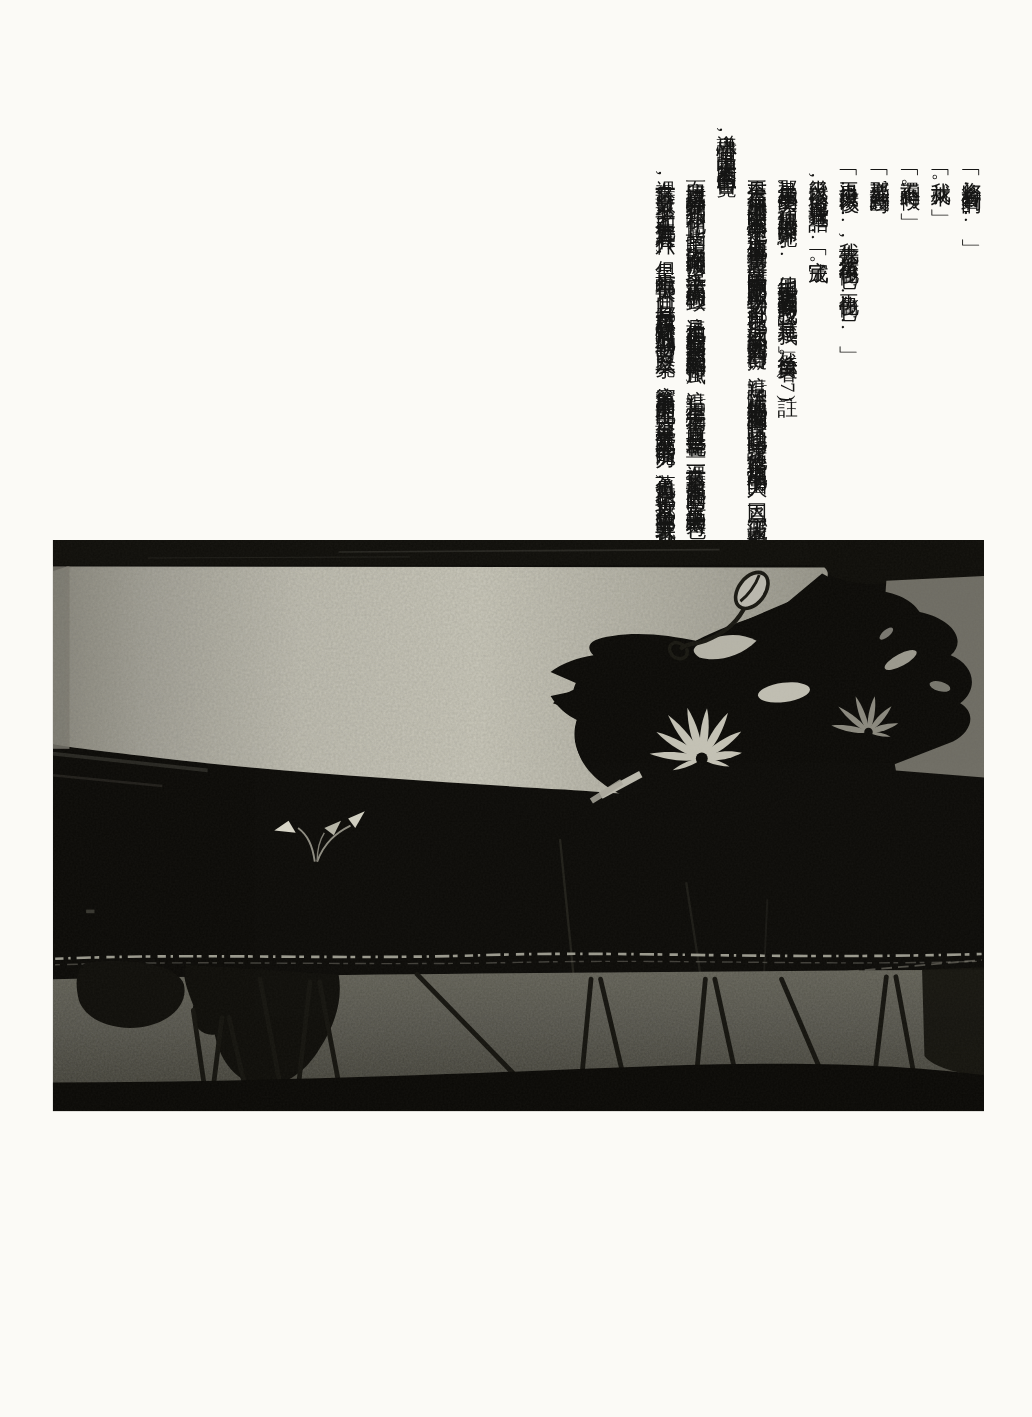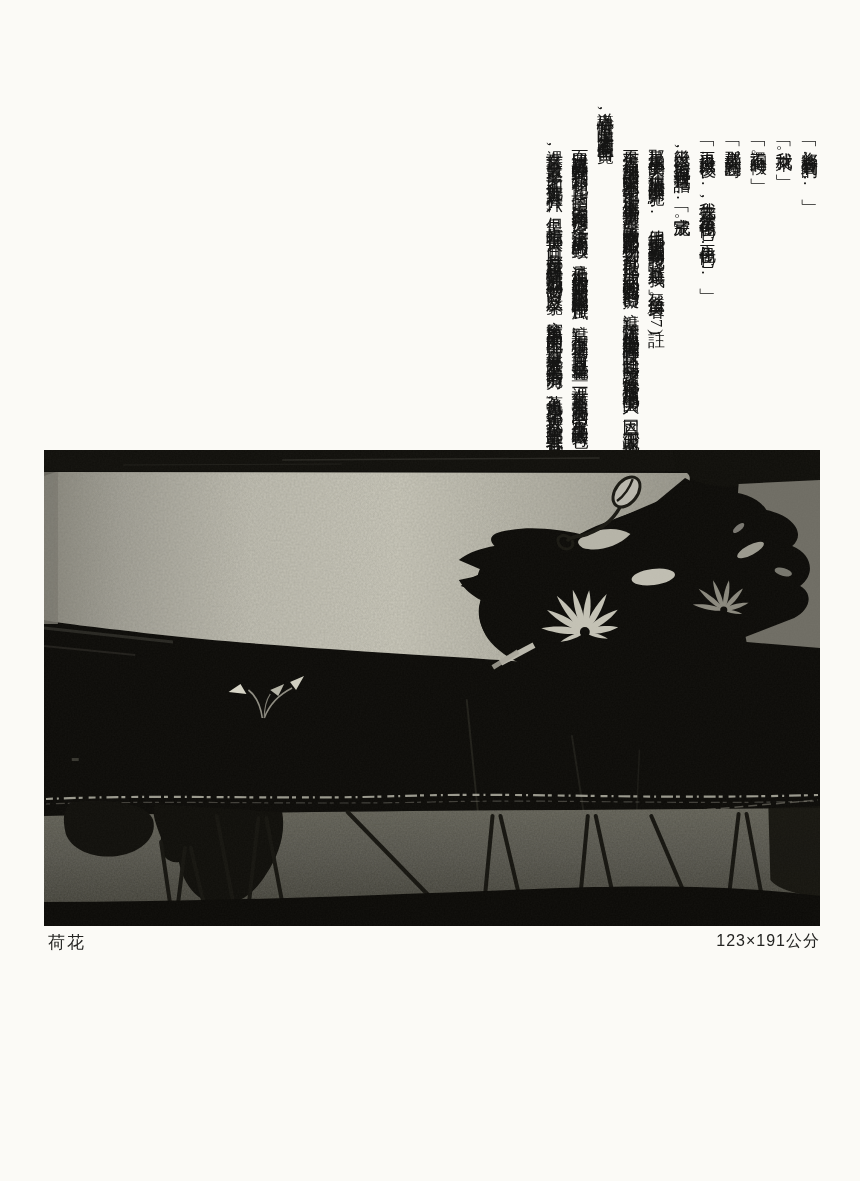--- a/index.html
+++ b/index.html
@@ -218,18 +218,14 @@
           <line x1="708" y1="364" x2="724" y2="450"></line>
         </g>
 
         <path d="M0,452 C180,452 360,444 520,438 C640,434 720,438 782,446 L782,476 L0,476 Z" fill="#0b0a07"></path>
       </g>
 
       <rect x="0" y="0" width="782" height="476" filter="url(#noiseLight)" opacity="0.1"></rect>
     </svg>
   </figure>
 
-  <div class="caption-row">
-    <span class="cap-title">荷花</span>
-    <span class="cap-dims">123×191公分</span>
-  </div>
 
 </div>
 
 </body></html>

